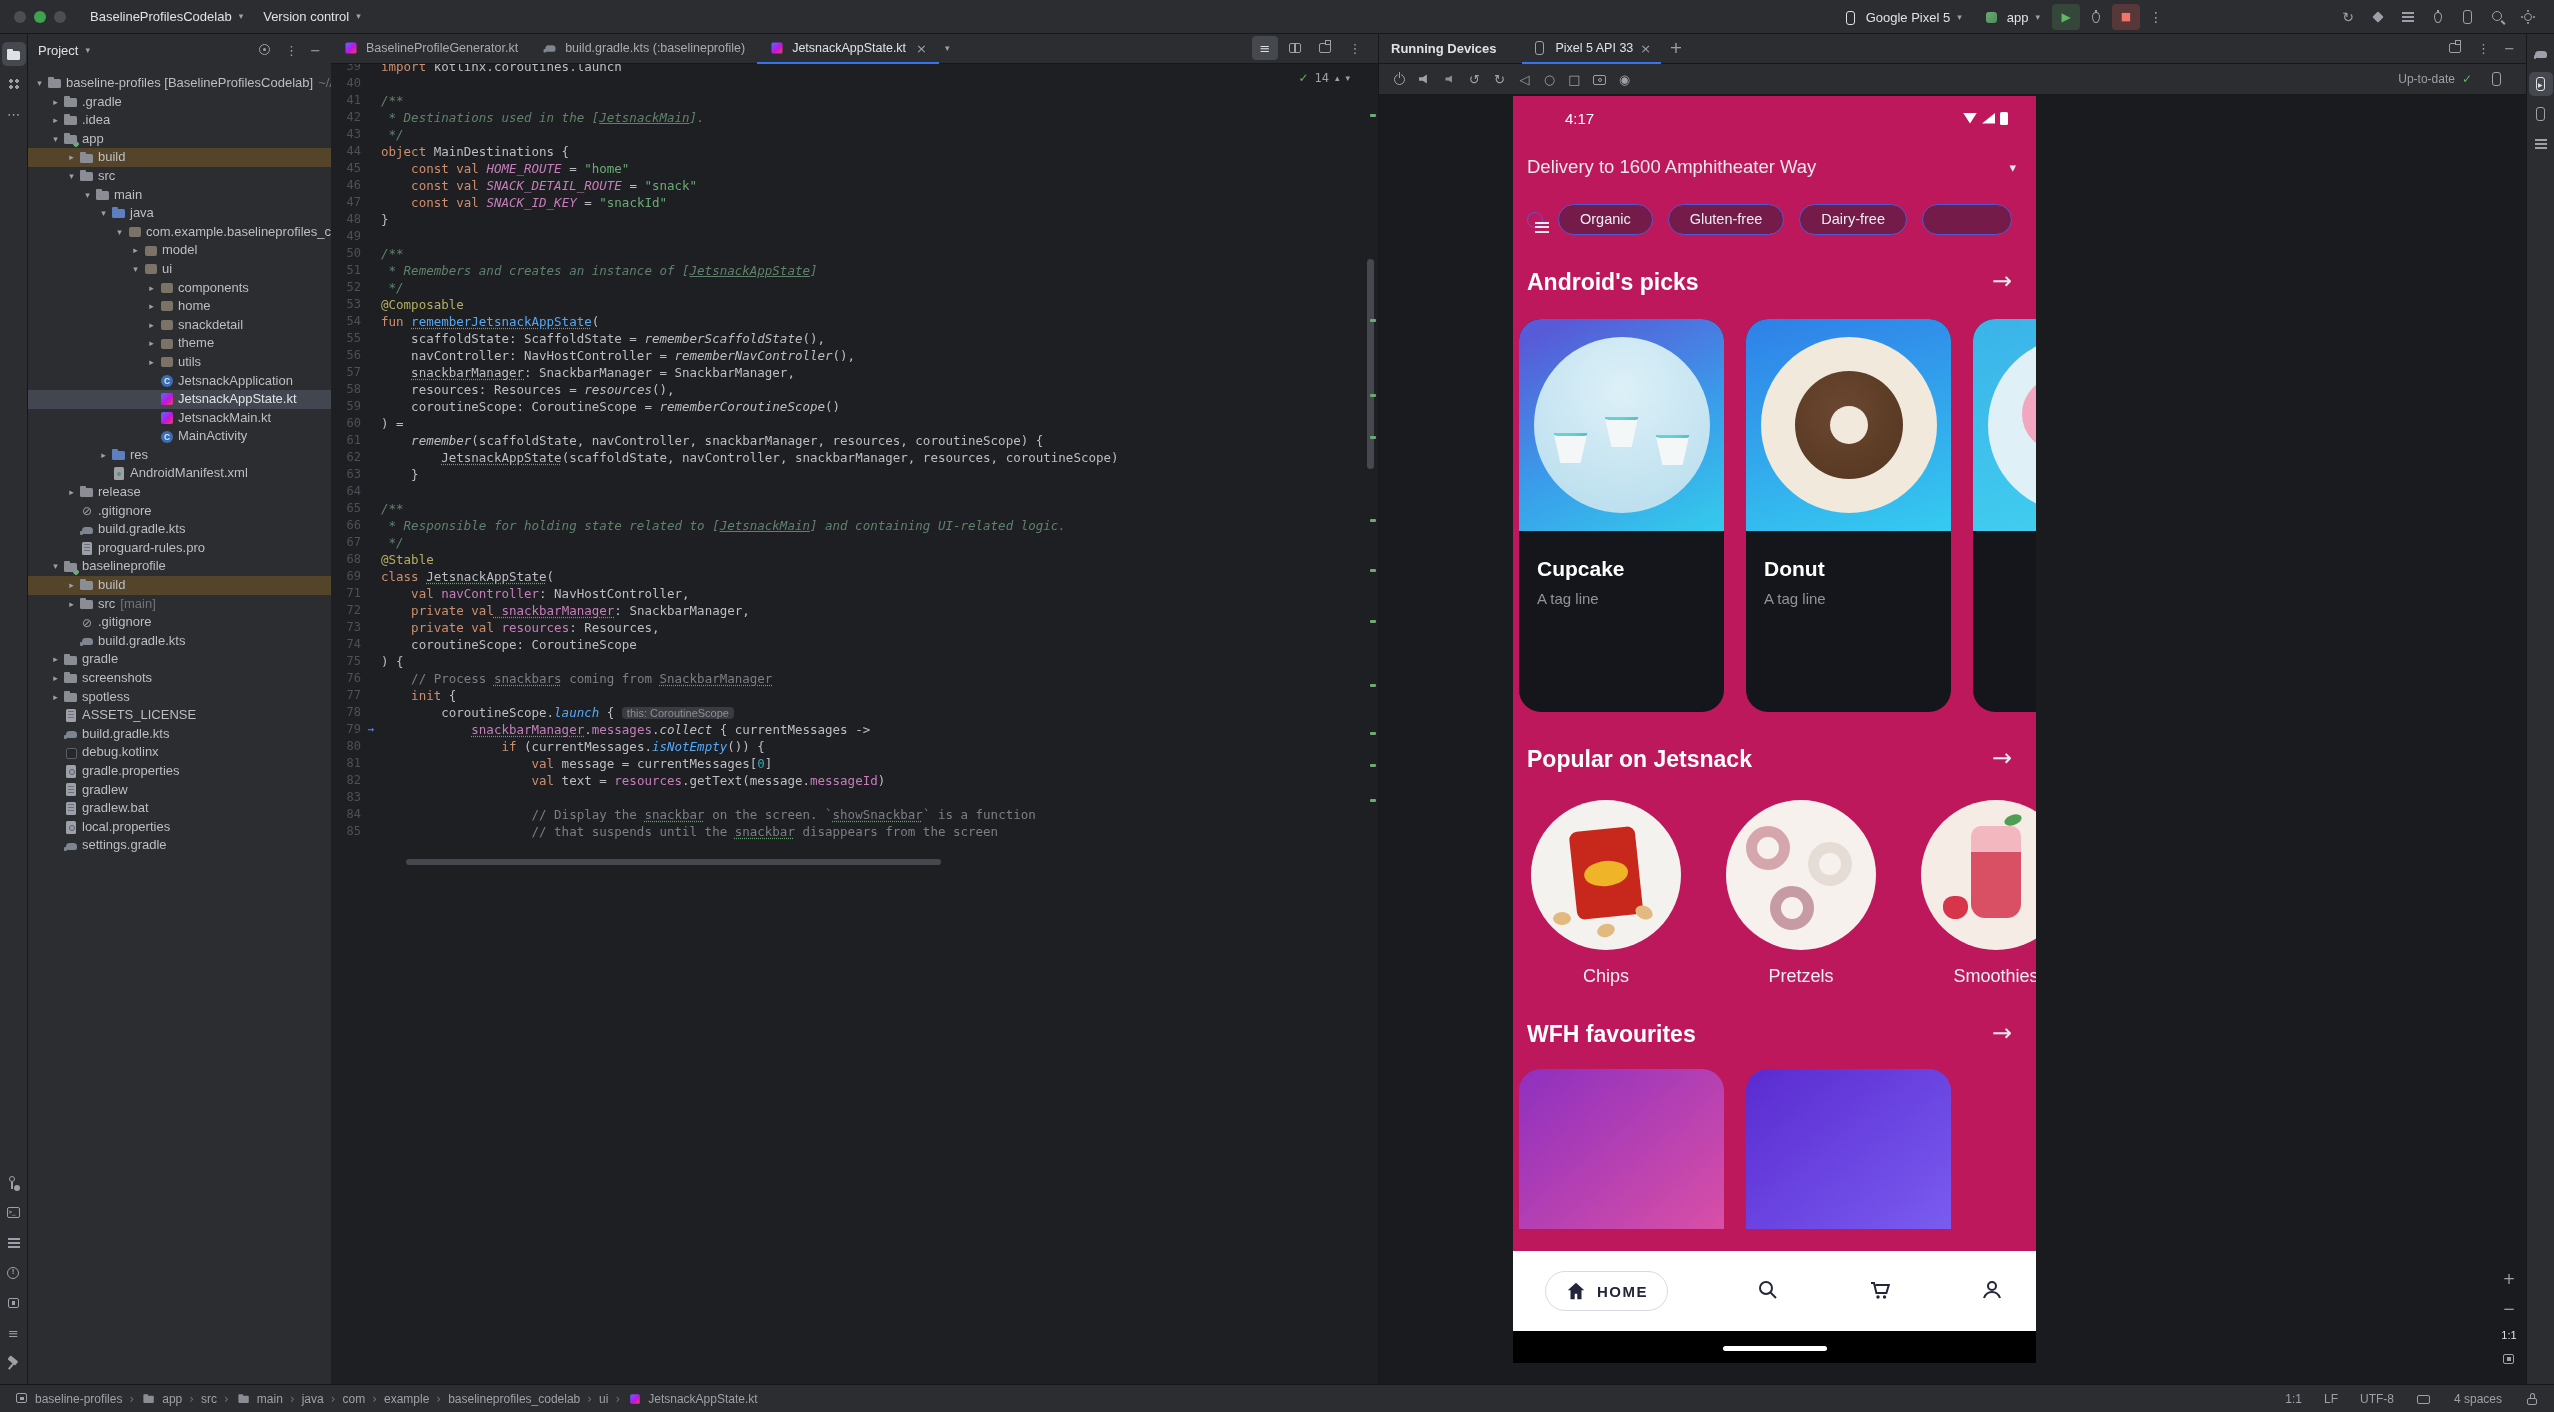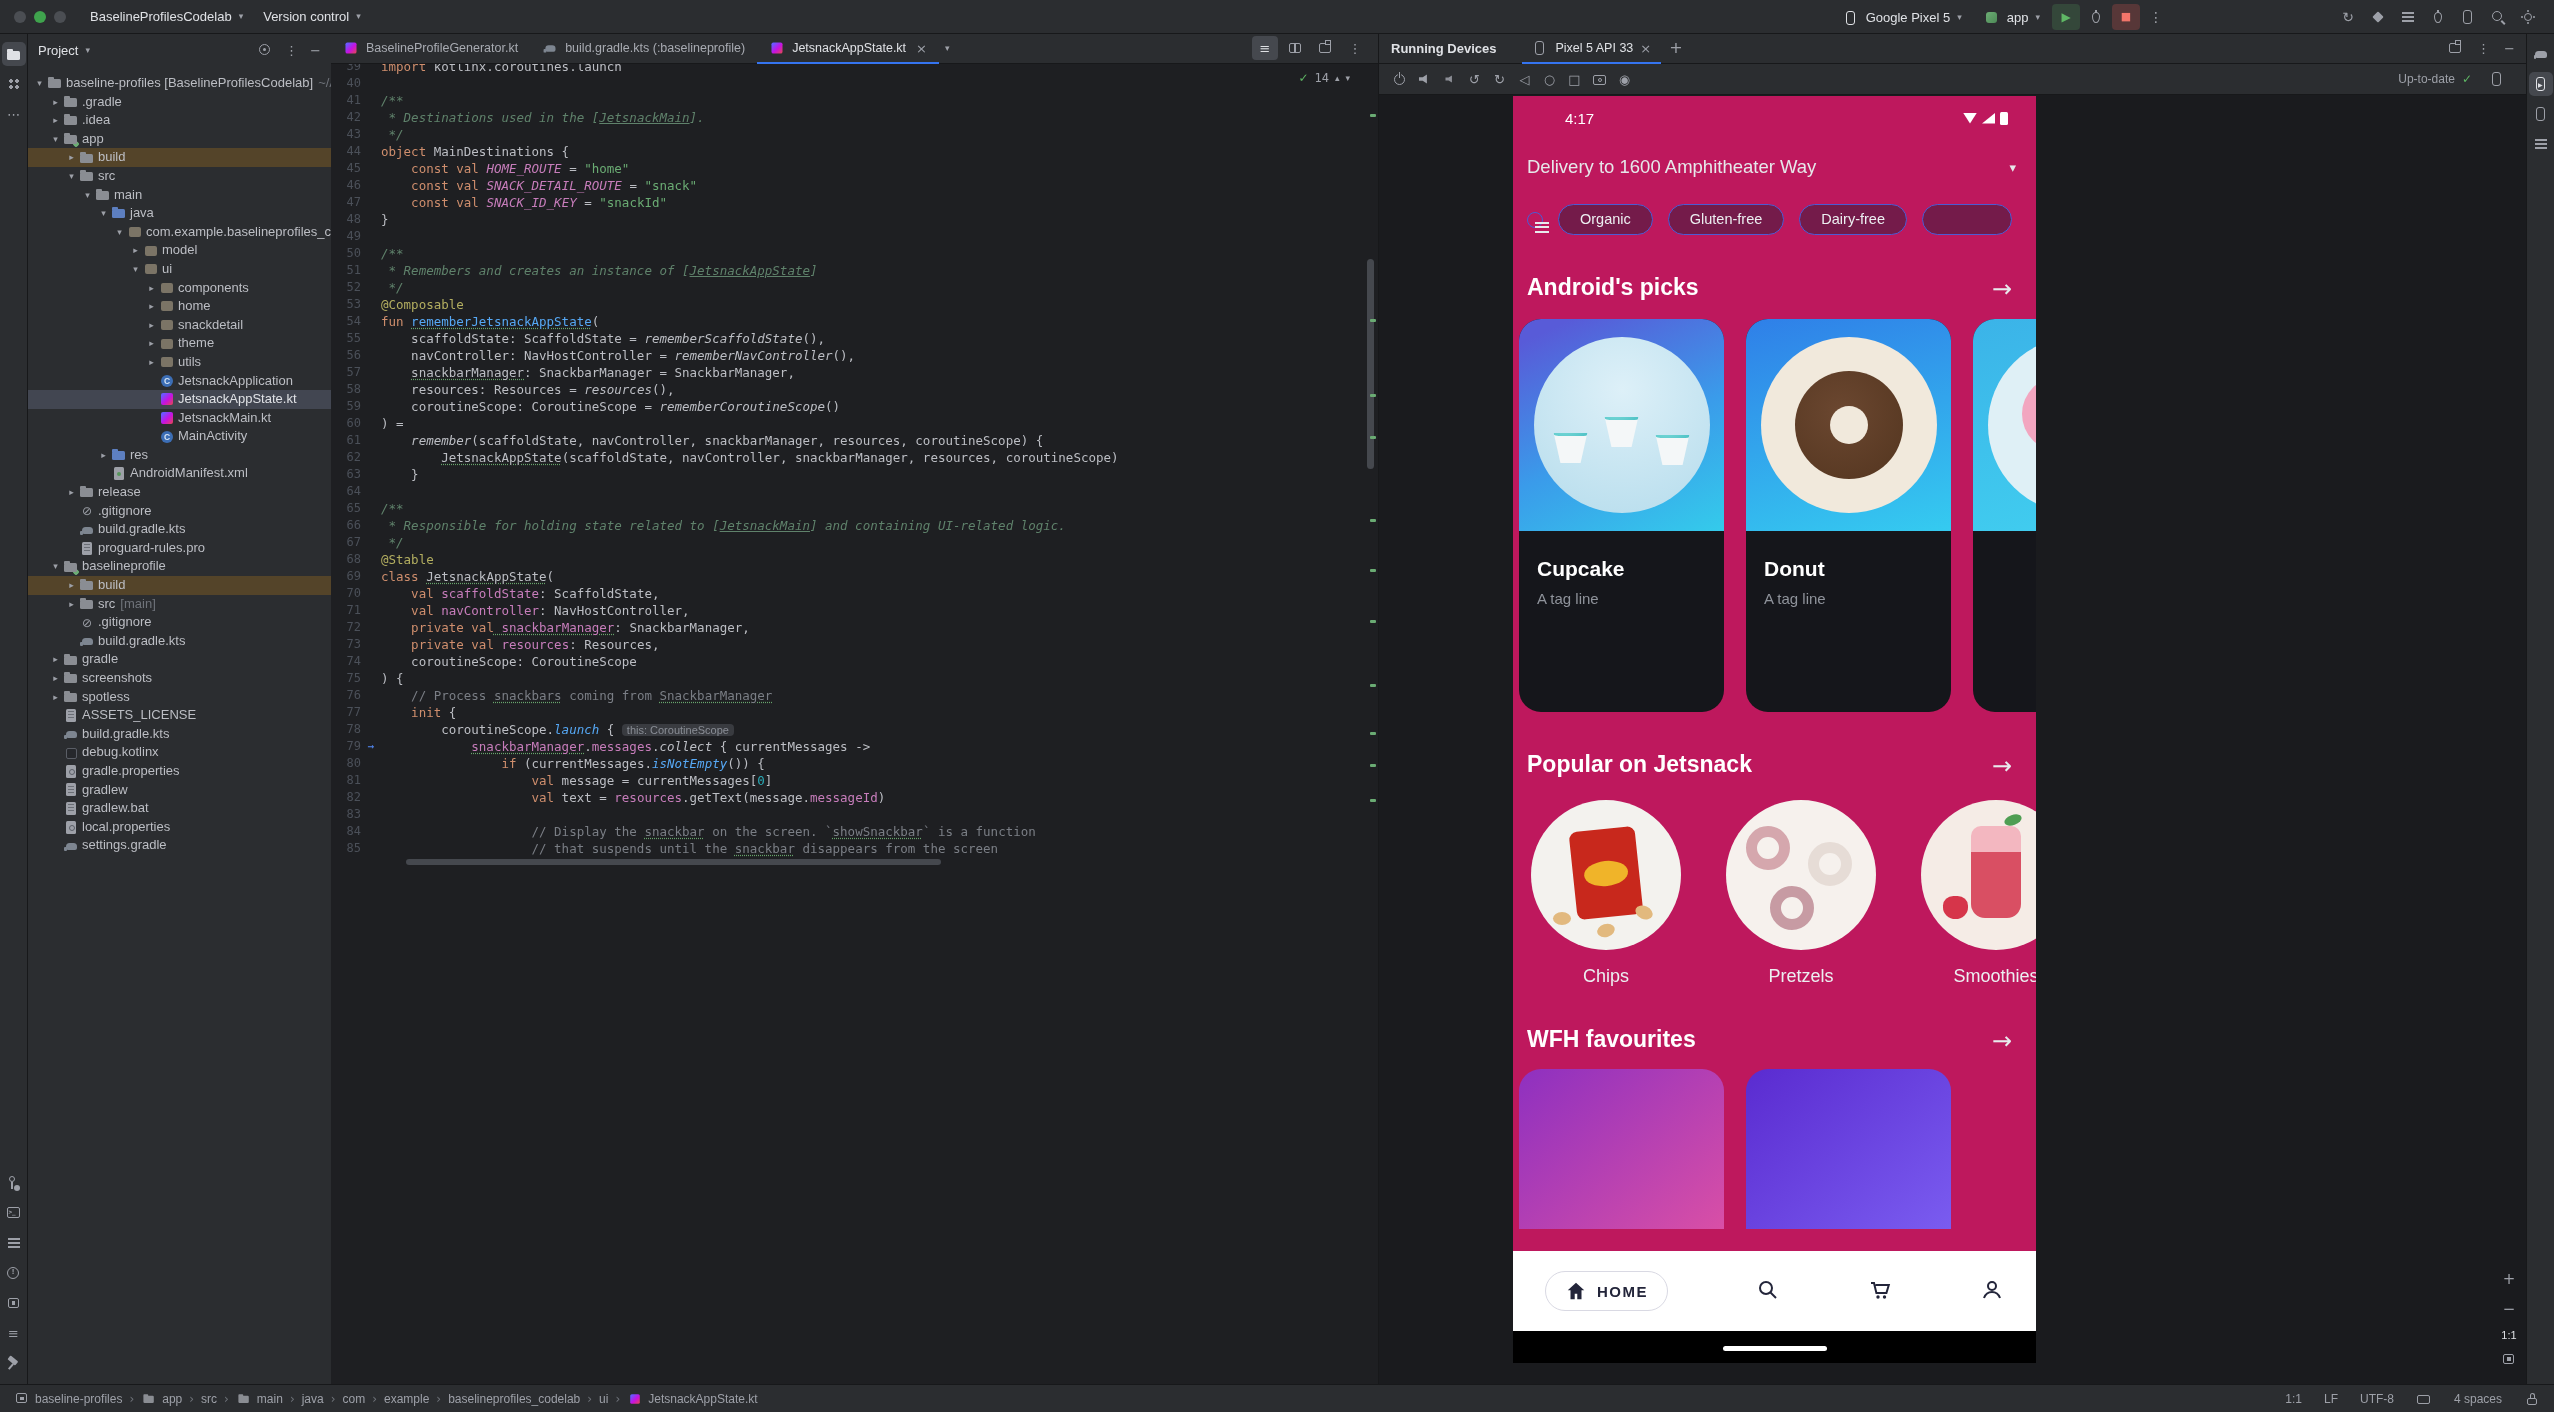--- a/index.html
+++ b/index.html
@@ -117,21 +117,21 @@
   .sig{width:13px;height:11px;background:#fff;clip-path:polygon(0 100%,100% 100%,100% 5%);}
   .bat{width:8px;height:13px;background:#fff;border-radius:1.5px;}
   .p-delivery{display:flex;align-items:center;margin-top:24px;padding:0 20px 0 14px;font-size:18.5px;color:#e6e8ea;height:26px;}
   .p-delivery .chev{margin-left:auto;font-size:13px;color:#e6e8ea;}
   .p-filters{display:flex;align-items:center;gap:15px;margin-top:24px;padding-left:14px;overflow:hidden;height:31px;}
   .fchip{flex:none;height:31px;line-height:28px;padding:0 21px;border:1.5px solid #4c5bd4;border-radius:16px;font-size:14.5px;color:#eceff1;box-sizing:border-box;background:rgba(26,30,52,.45);}
   .fchip.ghost{width:90px;}
   .c-filter-icon{width:31px;height:31px;flex:none;border-radius:50%;position:relative;color:#9fb0ff;}
   .c-filter-icon::before{content:"";position:absolute;inset:0;border:1.5px solid #4c5bd4;border-radius:50%;}
   .c-filter-icon::after{content:"";position:absolute;left:8px;top:10px;width:14px;height:11px;background:linear-gradient(currentColor 0 2px,transparent 2px 4.5px,currentColor 4.5px 6.5px,transparent 6.5px 9px,currentColor 9px 11px);}
-  .p-heading{display:flex;align-items:flex-end;margin-top:34px;padding:0 24px 0 14px;font-size:23px;font-weight:700;color:#fff;height:32px;}
+  .p-heading{display:flex;align-items:flex-start;margin-top:34px;padding:0 24px 0 14px;font-size:23px;font-weight:700;color:#fff;height:32px;}
   .p-heading .arr{margin-left:auto;font-size:24px;color:#e8eaed;font-weight:400;}
   .cards{display:flex;gap:22px;margin-top:18px;padding-left:6px;overflow:hidden;}
   .card{flex:none;width:205px;height:393px;border-radius:22px;background:#15161b;overflow:hidden;}
   .card-top{height:212px;display:flex;align-items:center;justify-content:center;}
   .g1{background:linear-gradient(155deg,#585bd8 8%,#3a9bea 55%,#34cbeb);}
   .g2{background:linear-gradient(165deg,#2f7fe8,#35cbf0);}
   .g3{background:linear-gradient(165deg,#3bb3e8,#41d0f0);}
   .photo{width:176px;height:176px;border-radius:50%;position:relative;overflow:hidden;}
   .card-name{padding:26px 18px 0;font-size:21px;font-weight:700;color:#fff;}
   .card-tag{padding:9px 18px 0;font-size:15px;color:#8f939b;}
@@ -739,25 +739,20 @@
             <span class="ln">68</span>
             <span class="gut"></span>
             <span class="ct"><span class="ann">@Stable</span></span>
           </div>
           <div class="cl">
             <span class="ln">69</span>
             <span class="gut"></span>
             <span class="ct"><span class="kw">class</span><span class="pl"> </span><span class="pl spl">JetsnackAppState</span><span class="pl">(</span></span>
           </div>
           <div class="cl">
-            <span class="ln">70</span>
-            <span class="gut"></span>
-            <span class="ct"><span class="pl">    </span><span class="kw">val</span><span class="prop"> scaffoldState</span><span class="pl">: ScaffoldState,</span></span>
-          </div>
-          <div class="cl">
             <span class="ln">71</span>
             <span class="gut"></span>
             <span class="ct"><span class="pl">    </span><span class="kw">val</span><span class="prop"> navController</span><span class="pl">: NavHostController,</span></span>
           </div>
           <div class="cl">
             <span class="ln">72</span>
             <span class="gut"></span>
             <span class="ct"><span class="pl">    </span><span class="kw">private</span><span class="pl"> </span><span class="kw">val</span><span class="prop spl"> snackbarManager</span><span class="pl">: SnackbarManager,</span></span>
           </div>
           <div class="cl">

